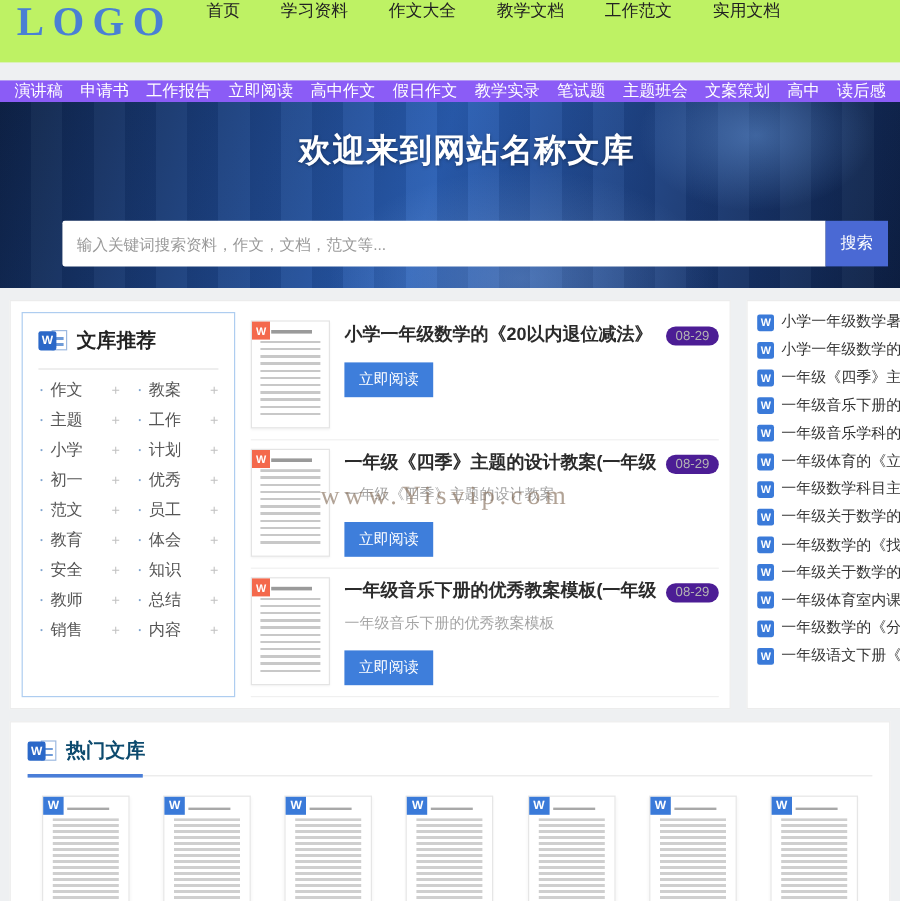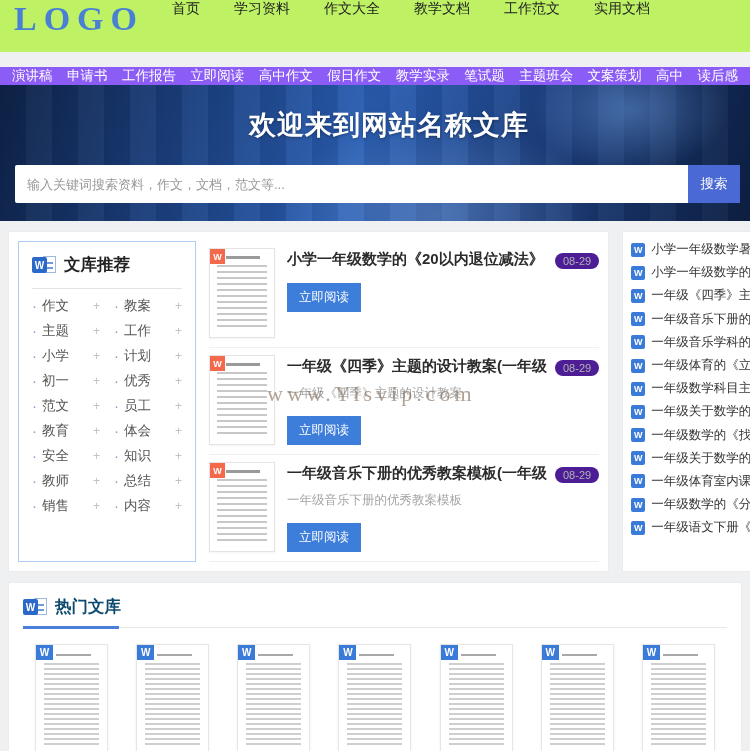--- a/index.html
+++ b/index.html
@@ -28,42 +28,42 @@
   
   .subnav {
     height: 18px; background: #8b5cf6;
     display: flex; align-items: center; justify-content: space-between;
     padding: 0 12px;
     margin-top: 15px;
   }
   .subnav-item { color: #fff; font-size: 13.5px; cursor: pointer; white-space: nowrap; }
   
   .hero {
-    height: 136px; position: relative; overflow: hidden;
+    height: 155px; position: relative; overflow: hidden;
     background:
       radial-gradient(140px 90px at 84% 18%, rgba(130,185,255,.38), transparent 70%),
       radial-gradient(230px 130px at 58% 95%, rgba(170,205,255,.28), transparent 70%),
       repeating-linear-gradient(90deg, rgba(10,20,50,.10) 0 26px, rgba(255,255,255,.03) 26px 52px),
       linear-gradient(105deg, #0e2246 0%, #1a3d79 22%, #2a5fb4 48%, #1b3c78 74%, #0d1f42 100%);
     padding-left: 28px;
   }
   .hero-title-row {
     display: flex; align-items: baseline; justify-content: center;
     padding-top: 22px; color: #fff; text-shadow: 0 1px 3px rgba(0,0,0,.35);
   }
   .hero-title { font-size: 27px; font-weight: bold; letter-spacing: 1px; }
   .hero-subtitle { font-size: 18px; font-weight: bold; }
   .search-bar {
     position: absolute; left: 15px; right: 10px; bottom: 18px;
     display: flex; height: 38px;
   }
   .search-input {
     flex: 1; border: none; outline: none; padding: 0 12px;
     font-size: 13px; color: #333; border-radius: 2px 0 0 2px;
-    font-family: inherit; background: #fff;
+    font-family: inherit; background: #fff; margin-left: 37px;
   }
   .search-input::placeholder { color: #999; }
   .search-btn {
     width: 52px; border: none; background: #4a69d4; color: #fff;
     font-size: 13.5px; cursor: pointer; font-family: Liberation Serif, serif;
   }
   
   .main { padding: 0 8px; }
   .section-top { display: flex; gap: 13px; margin-top: 10px; }
   .panel { background: #fff; border: 1px solid #ececec; }

